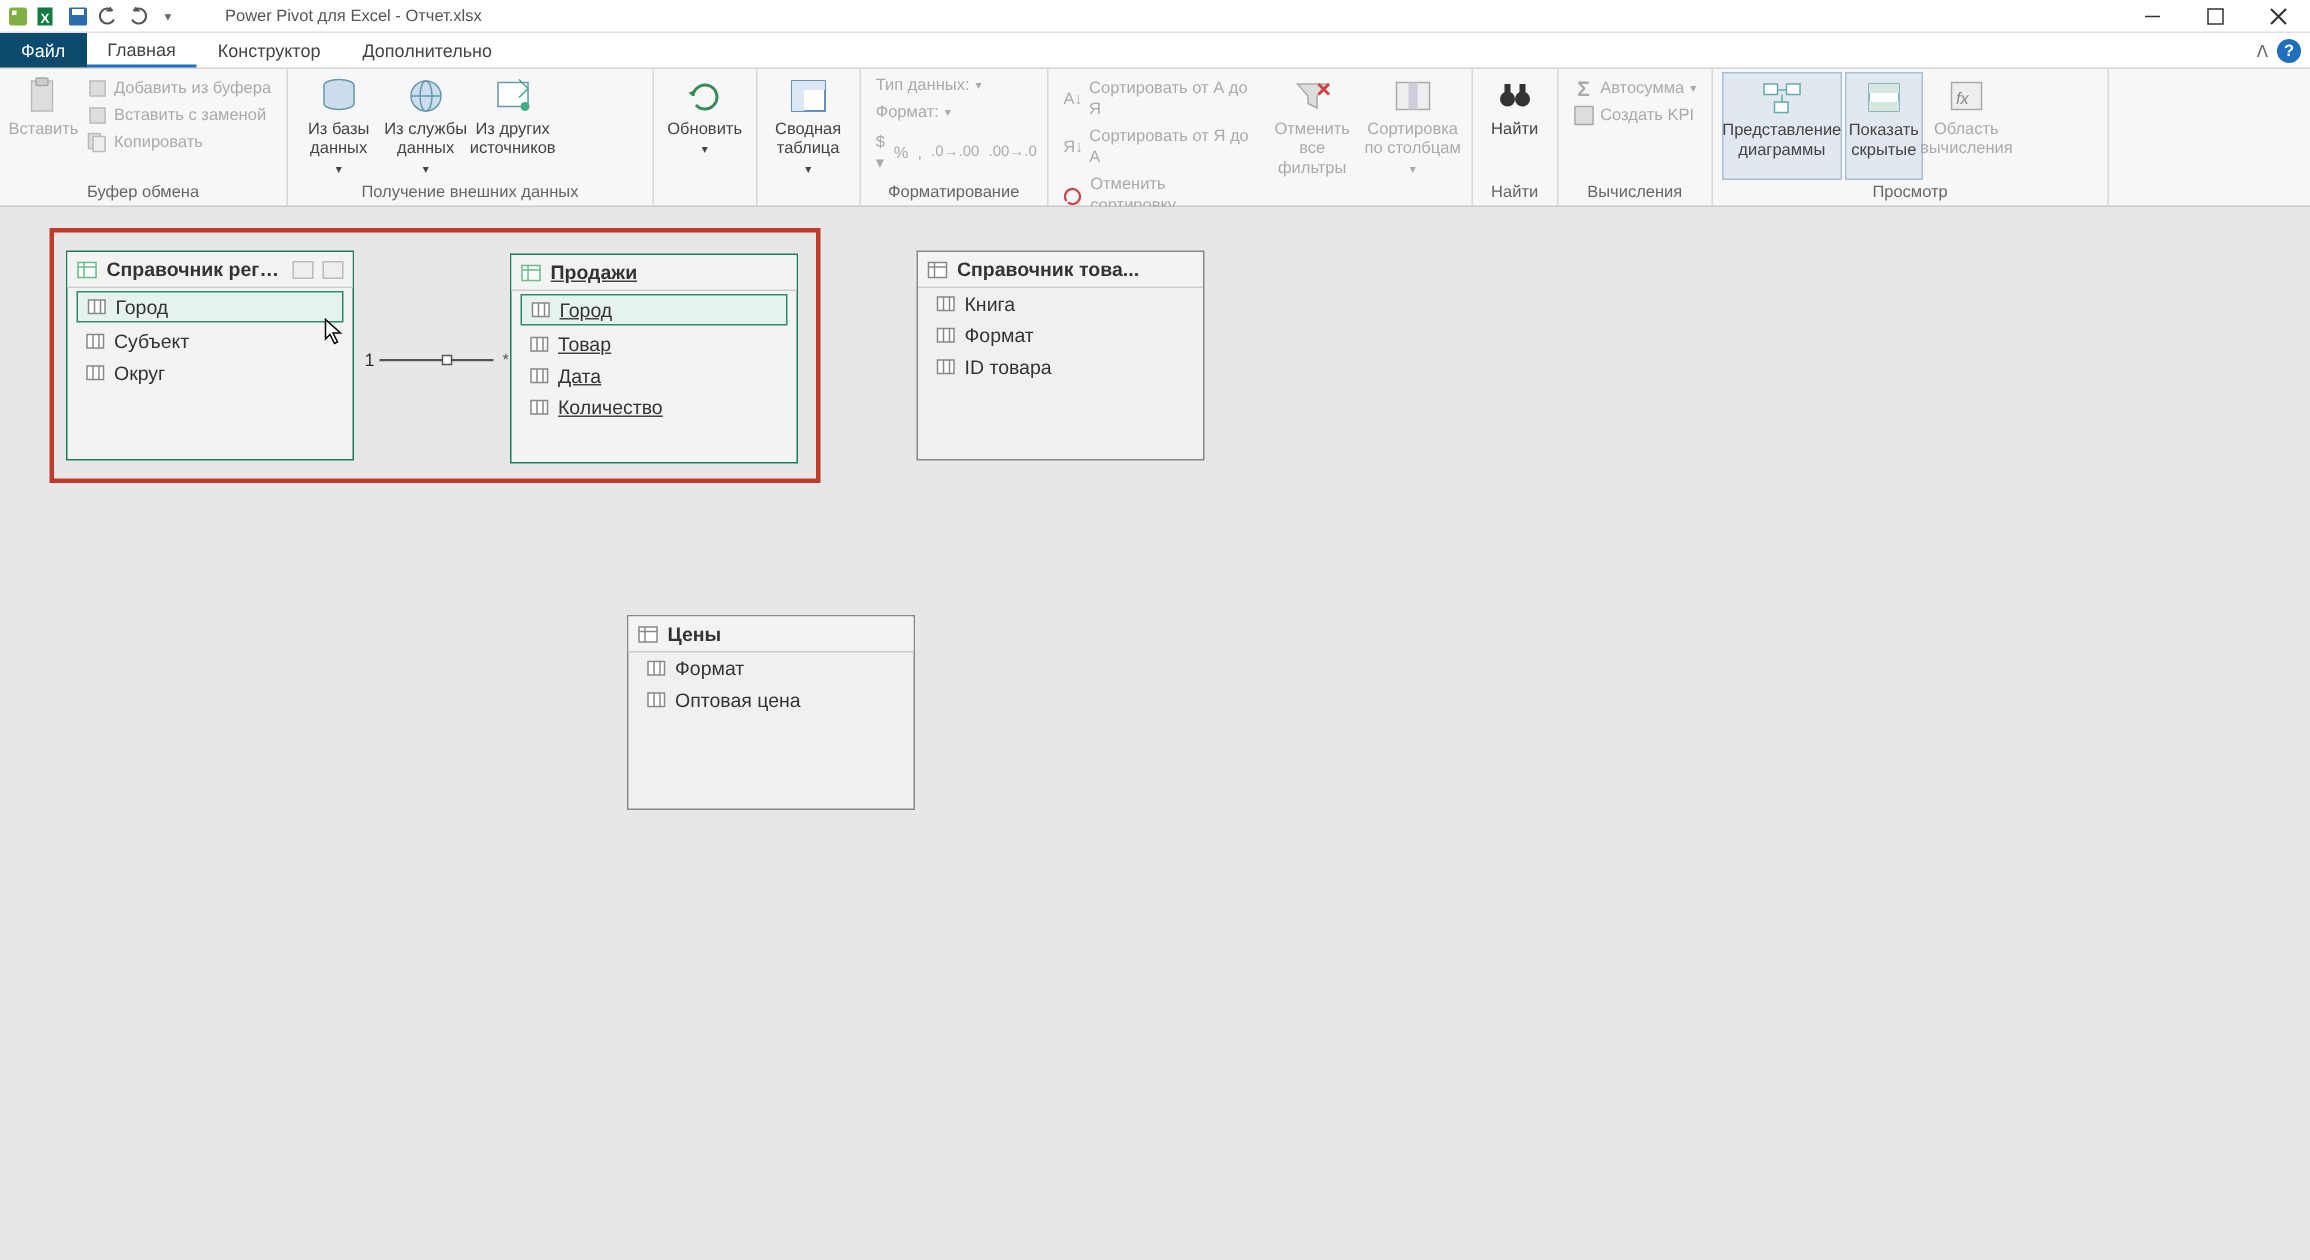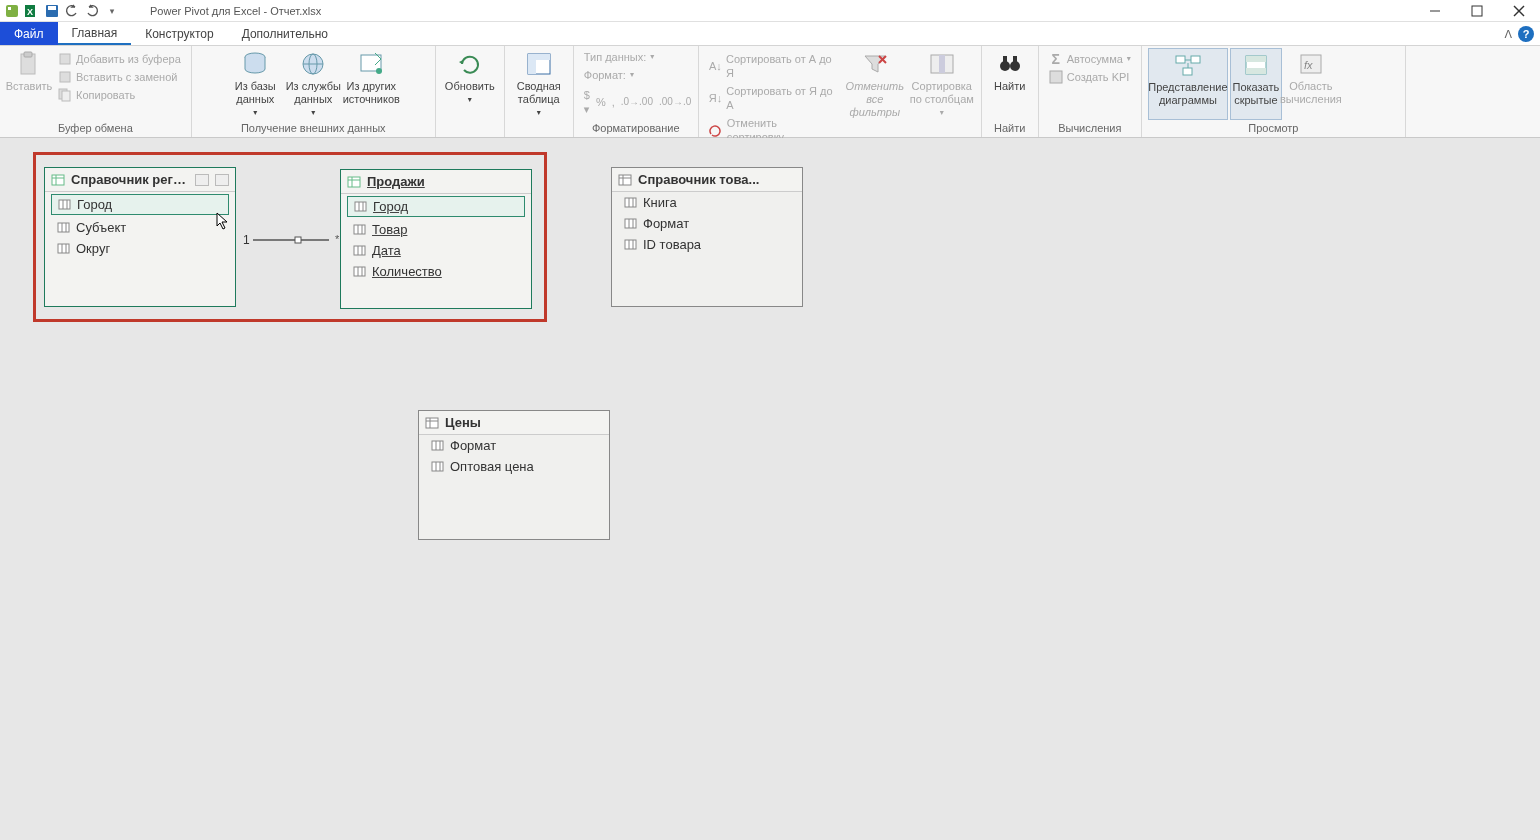--- a/index.html
+++ b/index.html
@@ -9,21 +9,21 @@
 .titlebar { height: 22px; background: #fff; display: flex; align-items: center; padding: 0 4px; border-bottom: 1px solid #e0e0e0; position: relative; }
 .titlebar .qat { display: flex; align-items: center; gap: 4px; }
 .titlebar .qat-icon { width: 16px; height: 16px; display: flex; align-items: center; justify-content: center; font-size: 11px; }
 .titlebar .app-title { position: absolute; left: 150px; font-size: 11px; color: #555; }
 .titlebar .win-controls { position: absolute; right: 0; display: flex; }
 .titlebar .win-btn { width: 42px; height: 22px; display: flex; align-items: center; justify-content: center; font-size: 12px; color: #333; }
 
 
 .tabs-row { height: 24px; background: #fff; display: flex; align-items: stretch; border-bottom: 1px solid #d4d4d4; position: relative; }
 .tabs-row .tab { padding: 0 14px; display: flex; align-items: center; font-size: 12px; color: #444; cursor: pointer; }
-.tabs-row .tab.file { background: #1d4ed8; color: #fff; }
+.tabs-row .tab.file { background: #0c4a6e; color: #fff; }
 .tabs-row .tab.active { border-bottom: 2px solid #1e6fc0; }
 .tabs-row .help-area { position: absolute; right: 6px; top: 0; display: flex; align-items: center; height: 24px; gap: 6px; }
 .tabs-row .chev { font-size: 11px; color: #666; }
 .tabs-row .help { width: 16px; height: 16px; background: #1e6fc0; color: #fff; border-radius: 50%; text-align: center; line-height: 16px; font-size: 11px; font-weight: bold; }
 
 
 .ribbon { height: 92px; background: #f7f7f7; display: flex; border-bottom: 1px solid #c9c9c9; }
 .rgroup { border-right: 1px solid #d8d8d8; padding: 2px 6px 0 6px; display: flex; flex-direction: column; justify-content: space-between; }
 .rgroup .body { flex: 1; display: flex; align-items: flex-start; gap: 2px; }
 .rgroup .label { text-align: center; font-size: 11px; color: #666; padding: 2px 0 3px; }
@@ -164,21 +164,21 @@
                 <rect x="4" y="3" width="8" height="10" fill="#eee" stroke="#bbb"></rect>
               </svg>
             </span>
           <span>Копировать</span>
         </div>
       </div>
     </div>
     <div class="label">Буфер обмена</div>
   </div>
 
-  <div class="rgroup" style="min-width:244px;align-items:center;">
+  <div class="rgroup" style="min-width:244px;">
     <div class="body">
       <div class="rbig">
         <div class="ric">
             <svg width="28" height="26">
               <ellipse cx="14" cy="6" rx="10" ry="4" fill="#cde" stroke="#69a"></ellipse>
               <path d="M4 6 v12 a10 4 0 0 0 20 0 v-12" fill="#cde" stroke="#69a"></path>
             </svg>
           </div>
         <span>Из базы данных</span>
           <span style="font-size:8px;">▾</span>
@@ -277,21 +277,21 @@
         </div>
         <div class="rsmall disabled">
           <span class="sic">
               <svg width="14" height="14">
                 <path d="M2 11 a5 5 0 1 1 1 1" fill="none" stroke="#c44" stroke-width="1.5"></path>
               </svg>
             </span>
           <span>Отменить сортировку</span>
         </div>
       </div>
-      <div class="rbig disabled" style="width:64px;font-style:italic;">
+      <div class="rbig disabled" style="width:64px;">
         <div class="ric">
             <svg width="26" height="24">
               <path d="M3 4 h20 l-7 8 v8 l-6 -3 v-5 z" fill="#ddd" stroke="#aaa"></path>
               <line x1="17" y1="4" x2="24" y2="11" stroke="#c44" stroke-width="2"></line>
               <line x1="24" y1="4" x2="17" y2="11" stroke="#c44" stroke-width="2"></line>
             </svg>
           </div>
         <span>Отменить</span>
         <span>все фильтры</span>
       </div>

